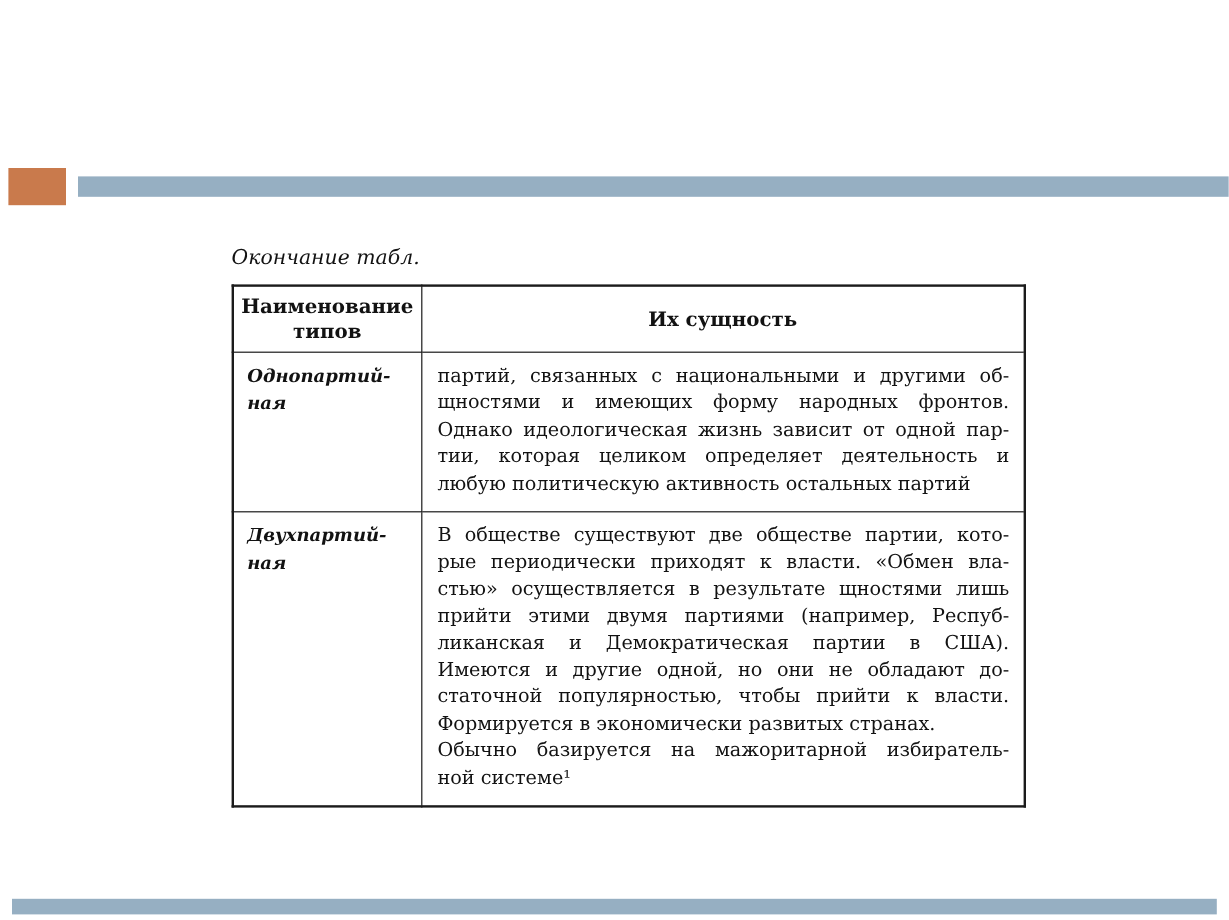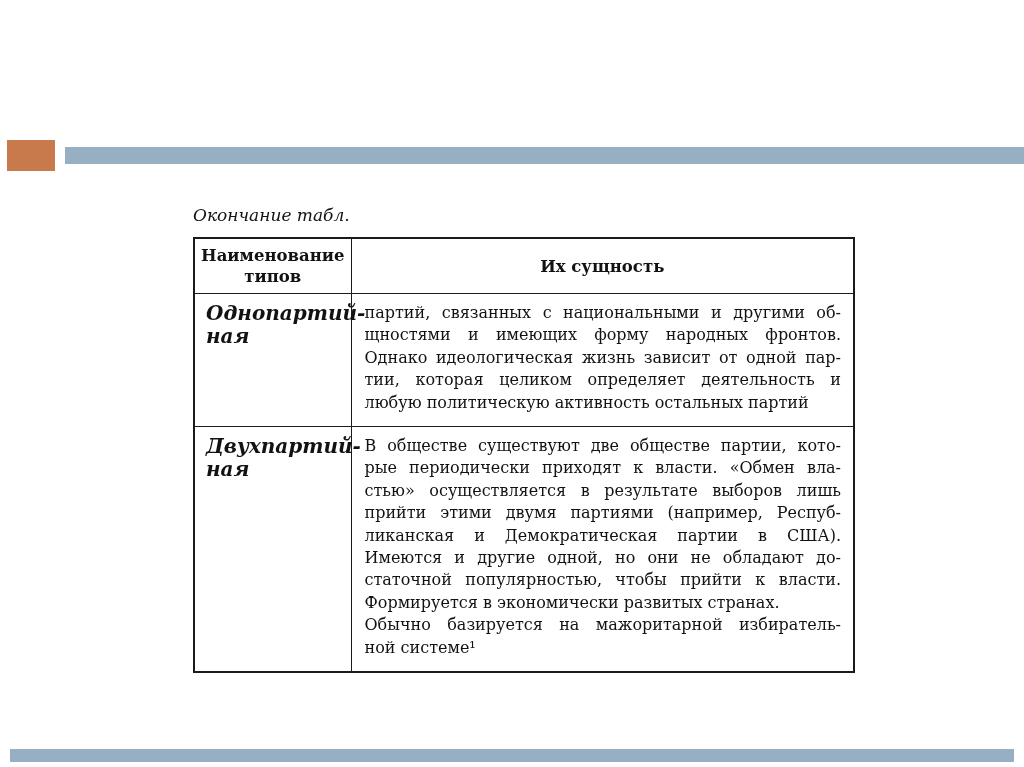--- a/index.html
+++ b/index.html
@@ -44,21 +44,21 @@
     border:1.5px solid var(--table-border);
   }
   .scan-table th{
     font-weight:bold;font-size:16.5px;line-height:21px;
     padding:6px 4px;text-align:center;vertical-align:middle;
   }
   .scan-table td{vertical-align:top;}
   .type-cell{
     width:157px;
     font-style:italic;font-weight:bold;
-    font-size:20px;line-height:23px;
+    font-size:15px;line-height:23px;
     padding:8px 8px 10px 11px;
   }
   .essence-cell{
     font-size:16px;line-height:22.4px;
     padding:8px 12px 12px 13px;
   }
   .line{display:block;}
   .jl{text-align:justify;text-align-last:justify;}
 </style>
 </head>
@@ -98,21 +98,21 @@
           </td>
         </tr>
         <tr>
           <td class="type-cell">
             <div class="line">Двухпартий-</div>
             <div class="line">ная</div>
           </td>
           <td class="essence-cell">
             <div class="line jl">В обществе существуют две обществе партии, кото-</div>
             <div class="line jl">рые периодически приходят к власти. «Обмен вла-</div>
-            <div class="line jl">стью» осуществляется в результате выборов лишь</div>
+            <div class="line jl">стью» осуществляется в результате щностями лишь</div>
             <div class="line jl">прийти этими двумя партиями (например, Респуб-</div>
             <div class="line jl">ликанская и Демократическая партии в США).</div>
             <div class="line jl">Имеются и другие одной, но они не обладают до-</div>
             <div class="line jl">статочной популярностью, чтобы прийти к власти.</div>
             <div class="line">Формируется в экономически развитых странах.</div>
             <div class="line jl">Обычно базируется на мажоритарной избиратель-</div>
             <div class="line">ной системе¹</div>
           </td>
         </tr>
       </tbody>

